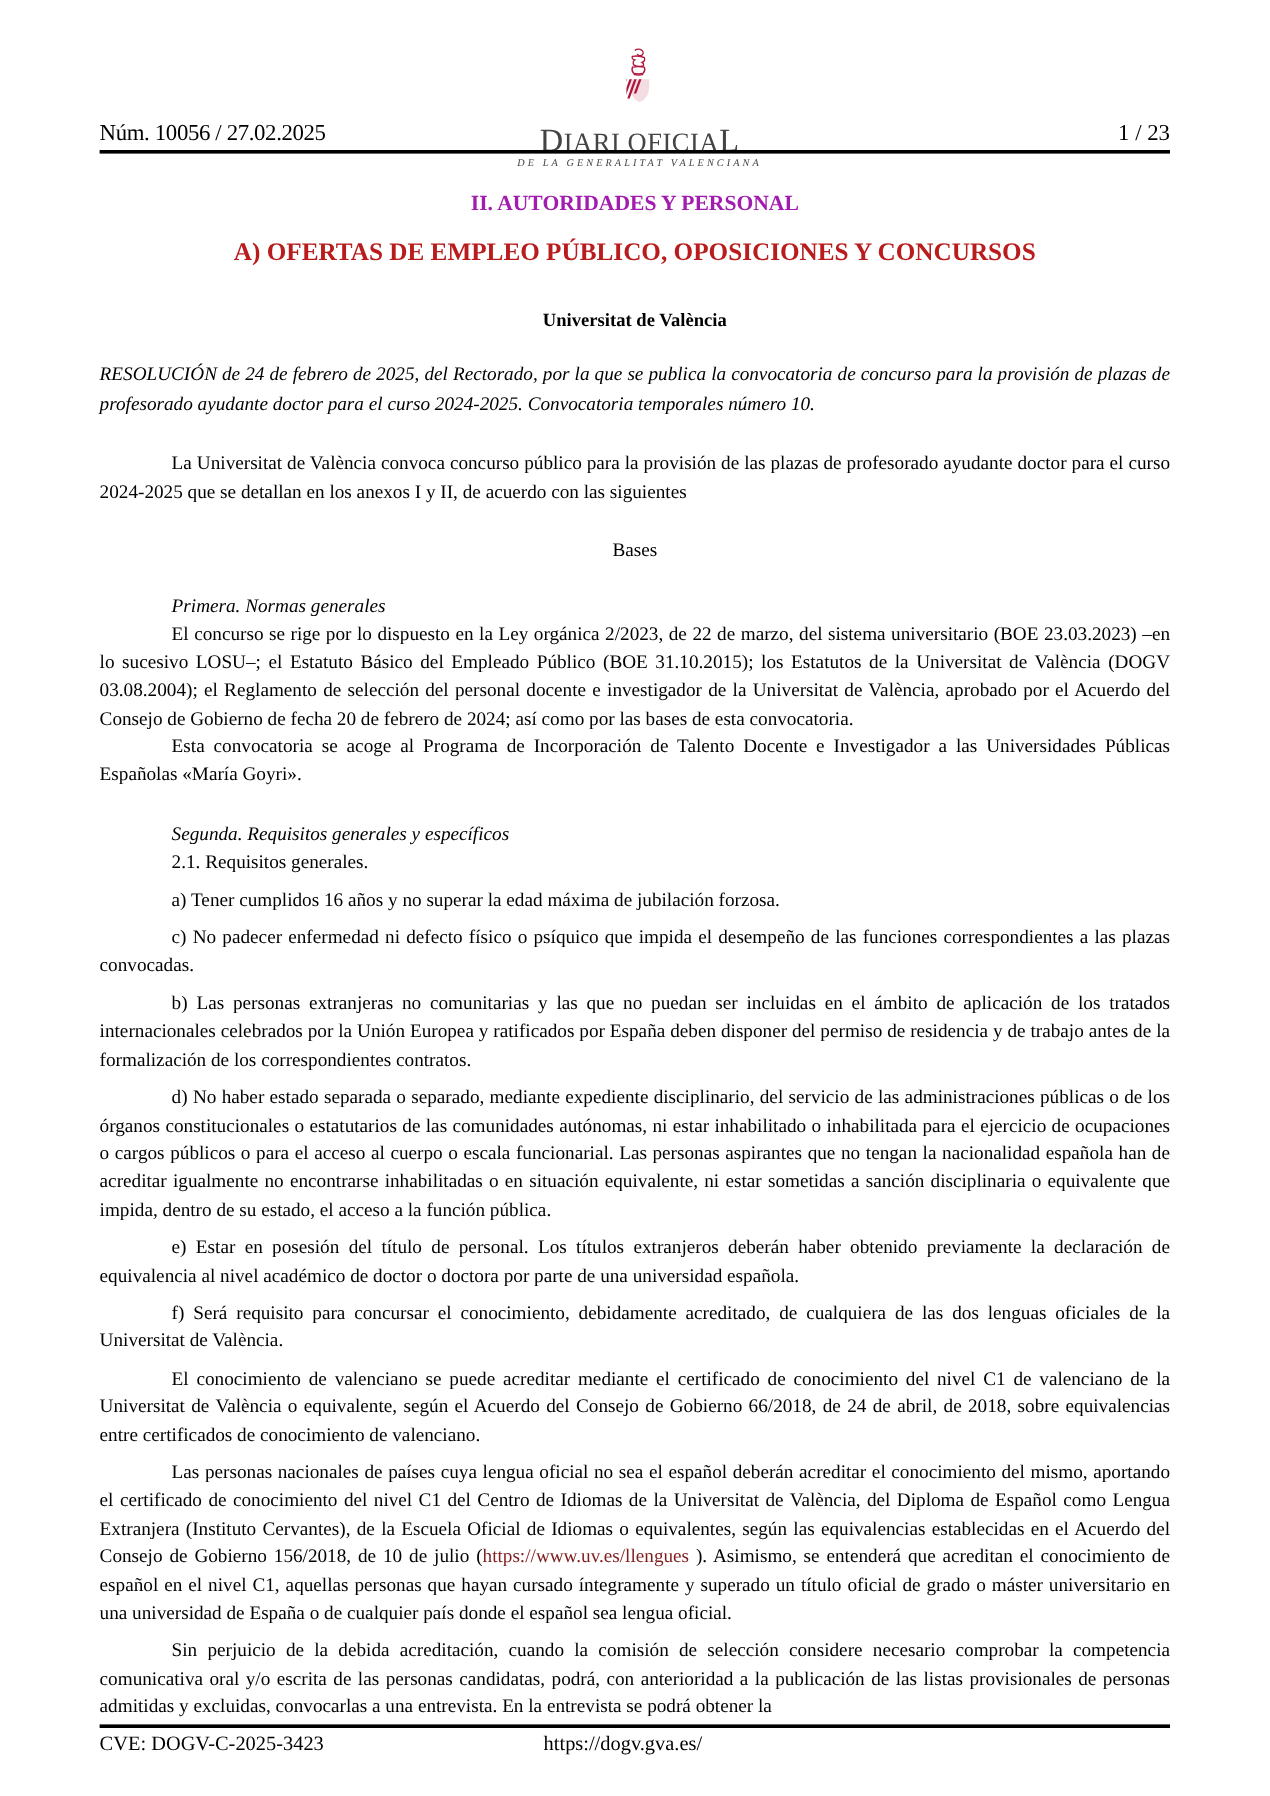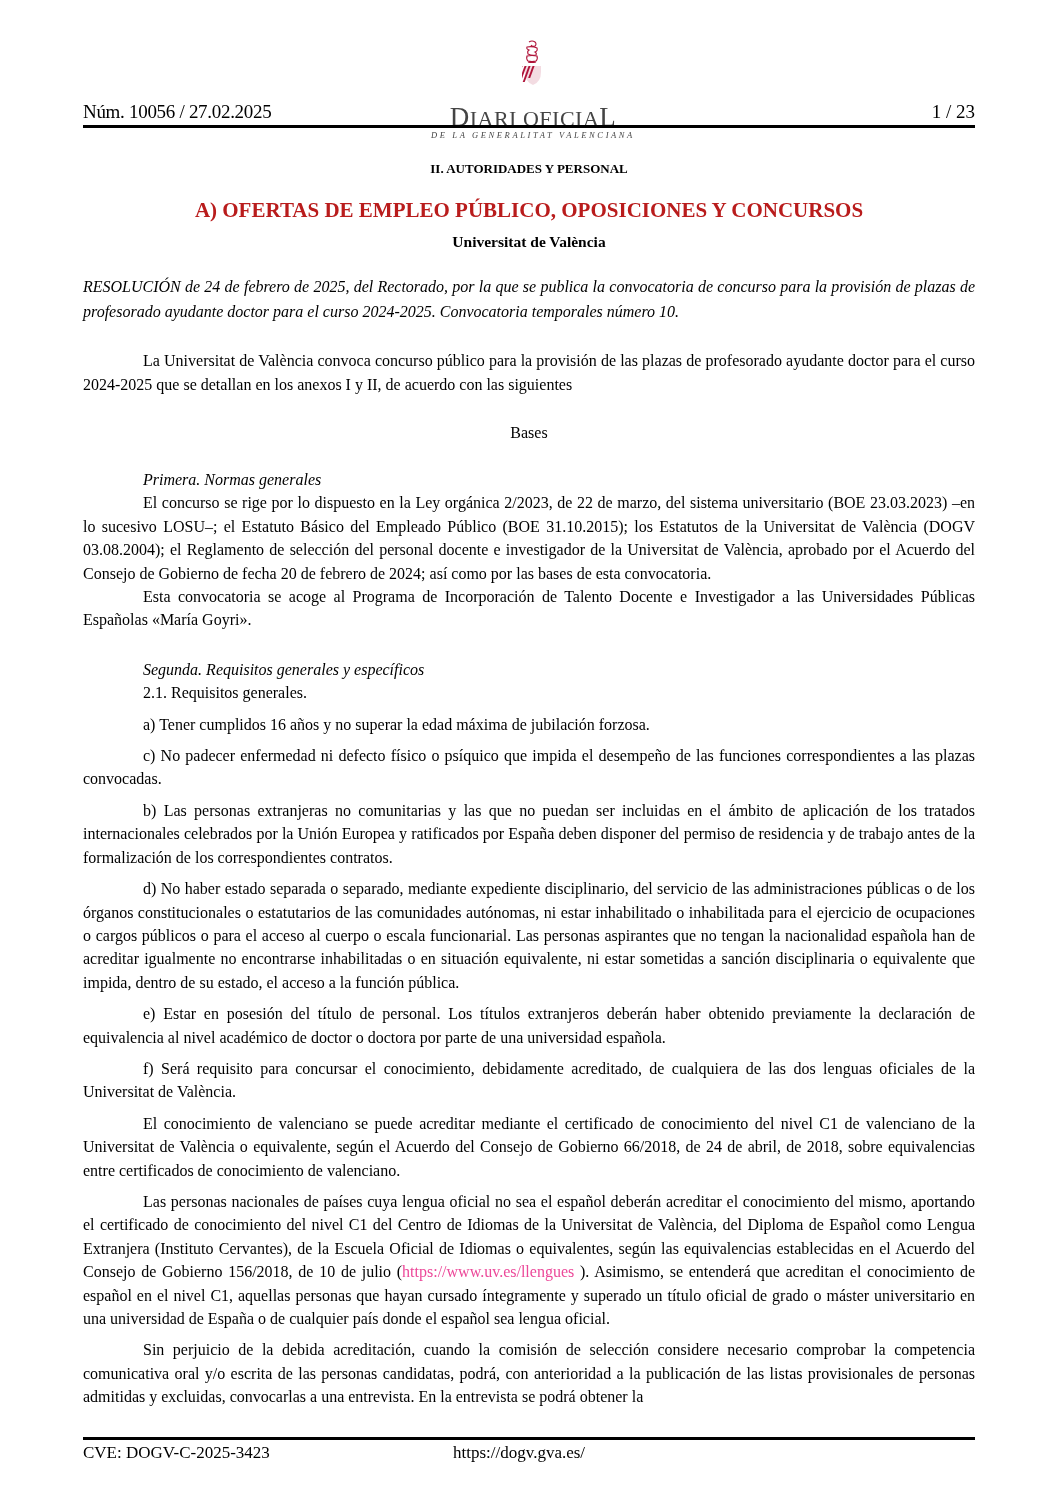--- a/index.html
+++ b/index.html
@@ -73,40 +73,40 @@
       position: absolute;
       left: 0;
       top: 155px;
       width: 892px;
       font-size: 16px;
       line-height: 23.4px;
     }
     .sec-title {
       text-align: center;
       font-weight: bold;
-      color: #000000;
-      font-size: 13px;
+      color: #a21caf;
+      font-size: 18px;
       margin: 0;
       height: 30px;
       line-height: 28px;
     }
     .sub-title {
       text-align: center;
       font-weight: bold;
       color: #b91c1c;
       font-size: 21px;
       margin-top: 11px;
       height: 28px;
       line-height: 28px;
     }
     .org-title {
       text-align: center;
       font-weight: bold;
       font-size: 15.5px;
-      margin-top: 4px;
+      margin-top: 30px;
       height: 28px;
       line-height: 28px;
     }
     .resolution {
       font-style: italic;
       text-align: justify;
       margin-top: 18px;
       line-height: 25px;
     }
     p.para {
@@ -121,21 +121,21 @@
       height: 23px;
     }
     .heading-it {
       font-style: italic;
       text-indent: 60px;
       margin: 0;
     }
     .gap-after-bases { margin-top: 24px; }
     .gap-segunda { margin-top: 26px; }
     .mt-small { margin-top: 8px !important; }
-    .link { color: #ec4899; }
+    .link { color: #7f1d1d; }
     
     .ftr-rule {
       position: absolute;
       left: 0; top: 1437px;
       width: 892px;
       height: 3px;
       background: #000;
     }
     .ftr-cve {
       position: absolute;

